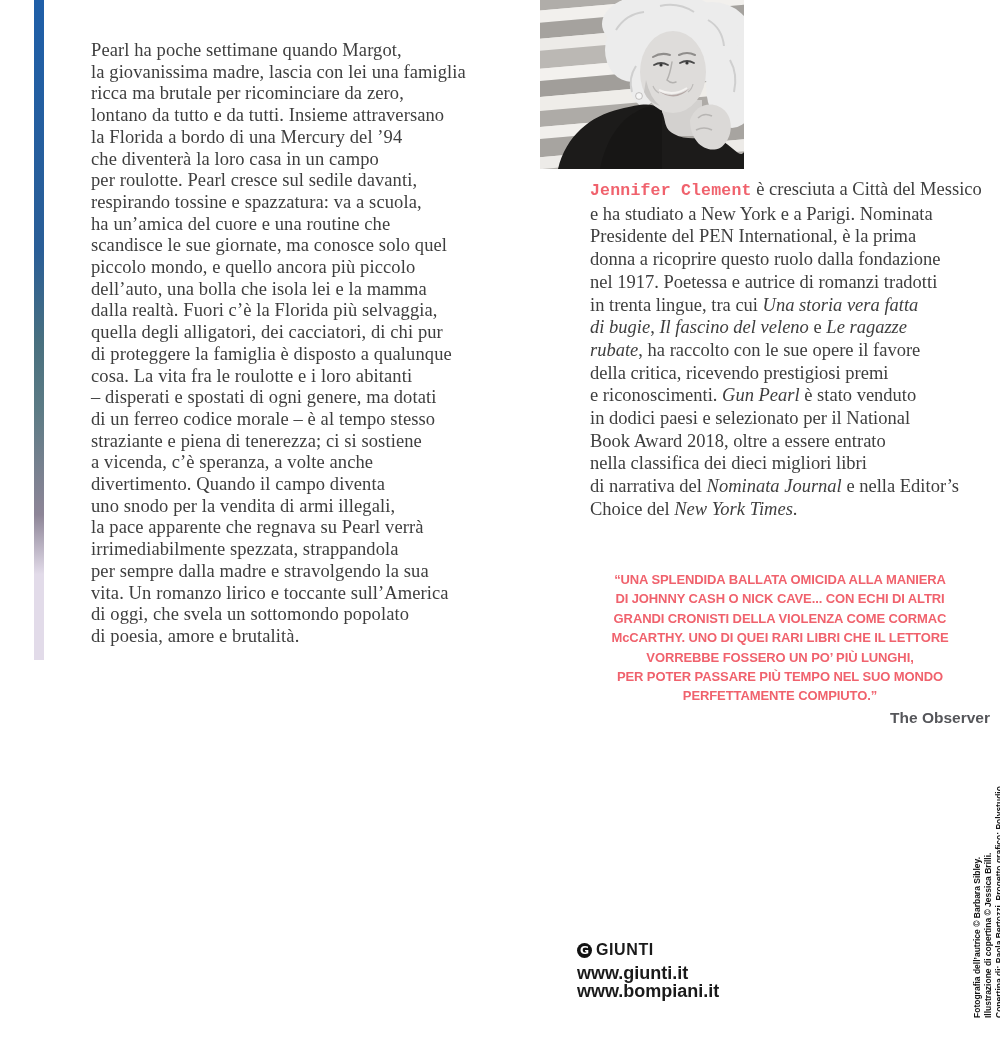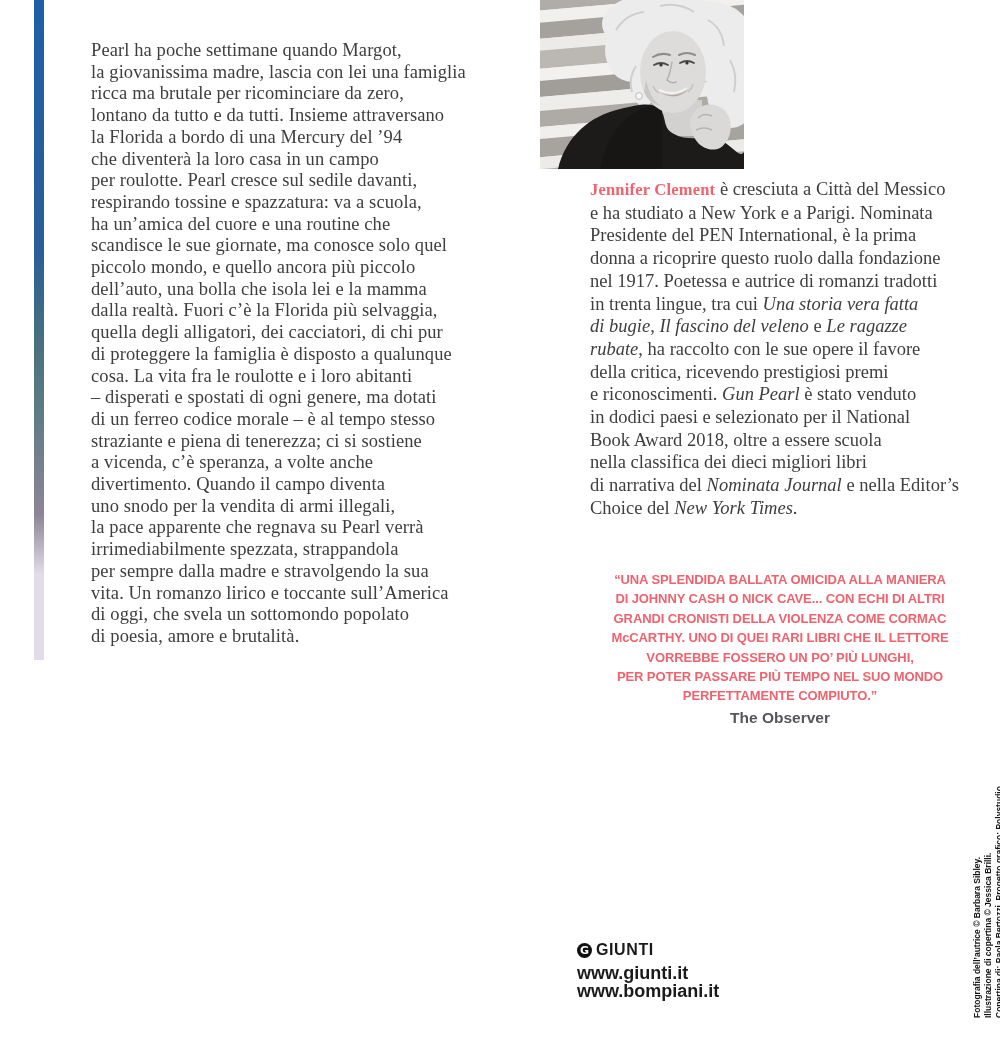--- a/index.html
+++ b/index.html
@@ -46,34 +46,34 @@
     font-size:18.5px;line-height:21.7px;white-space:pre-line;
     letter-spacing:0.1px;
   }
   
   .bio{
     position:absolute;left:556px;top:178px;width:400px;
     font-size:18.5px;line-height:22.7px;white-space:pre-line;
   }
   .bio .it{font-style:italic;}
   .bio .name{
-    font-family:Liberation Serif, serif;font-weight:bold;
+    font-family:Liberation Mono, monospace;font-weight:bold;
     color:var(--accent-pink);font-size:16.5px;letter-spacing:0.2px;
   }
   
   .quote{
     position:absolute;left:536px;top:570px;width:420px;
     font-family:"Liberation Sans", sans-serif;font-weight:bold;
     font-size:13px;line-height:19.4px;letter-spacing:-0.1px;
     color:var(--accent-pink);text-align:center;white-space:pre-line;
   }
   .attribution{
     position:absolute;left:536px;top:709px;width:420px;
     font-family:"Liberation Sans", sans-serif;font-weight:bold;
-    font-size:15.5px;color:var(--attribution-gray);text-align:center;
+    font-size:15.5px;color:var(--attribution-gray);text-align:right;
   }
   
   .publisher{
     position:absolute;left:543px;top:942px;
     font-family:"Liberation Sans", sans-serif;font-weight:bold;color:#1a1a1a;
   }
   .logo-row{display:flex;align-items:center;gap:4px;height:16px;}
   .logo-circle{
     width:15px;height:15px;border-radius:50%;background:#111;
     display:inline-flex;align-items:center;justify-content:center;
@@ -200,21 +200,21 @@
 e ha studiato a New York e a Parigi. Nominata
 Presidente del PEN International, è la prima
 donna a ricoprire questo ruolo dalla fondazione
 nel 1917. Poetessa e autrice di romanzi tradotti
 in trenta lingue, tra cui </span><span class="it">Una storia vera fatta
 di bugie</span><span>, </span><span class="it">Il fascino del veleno</span><span> e </span><span class="it">Le ragazze
 rubate</span><span>, ha raccolto con le sue opere il favore
 della critica, ricevendo prestigiosi premi
 e riconoscimenti. </span><span class="it">Gun Pearl</span><span> è stato venduto
 in dodici paesi e selezionato per il National
-Book Award 2018, oltre a essere scuola
+Book Award 2018, oltre a essere entrato
 nella classifica dei dieci migliori libri
 di narrativa del </span><span class="it">Nominata Journal</span><span> e nella Editor’s
 Choice del </span><span class="it">New York Times</span><span>.</span></div>
 
   <div class="quote">“UNA SPLENDIDA BALLATA OMICIDA ALLA MANIERA
 DI JOHNNY CASH O NICK CAVE... CON ECHI DI ALTRI
 GRANDI CRONISTI DELLA VIOLENZA COME CORMAC
 McCARTHY. UNO DI QUEI RARI LIBRI CHE IL LETTORE
 VORREBBE FOSSERO UN PO’ PIÙ LUNGHI,
 PER POTER PASSARE PIÙ TEMPO NEL SUO MONDO

